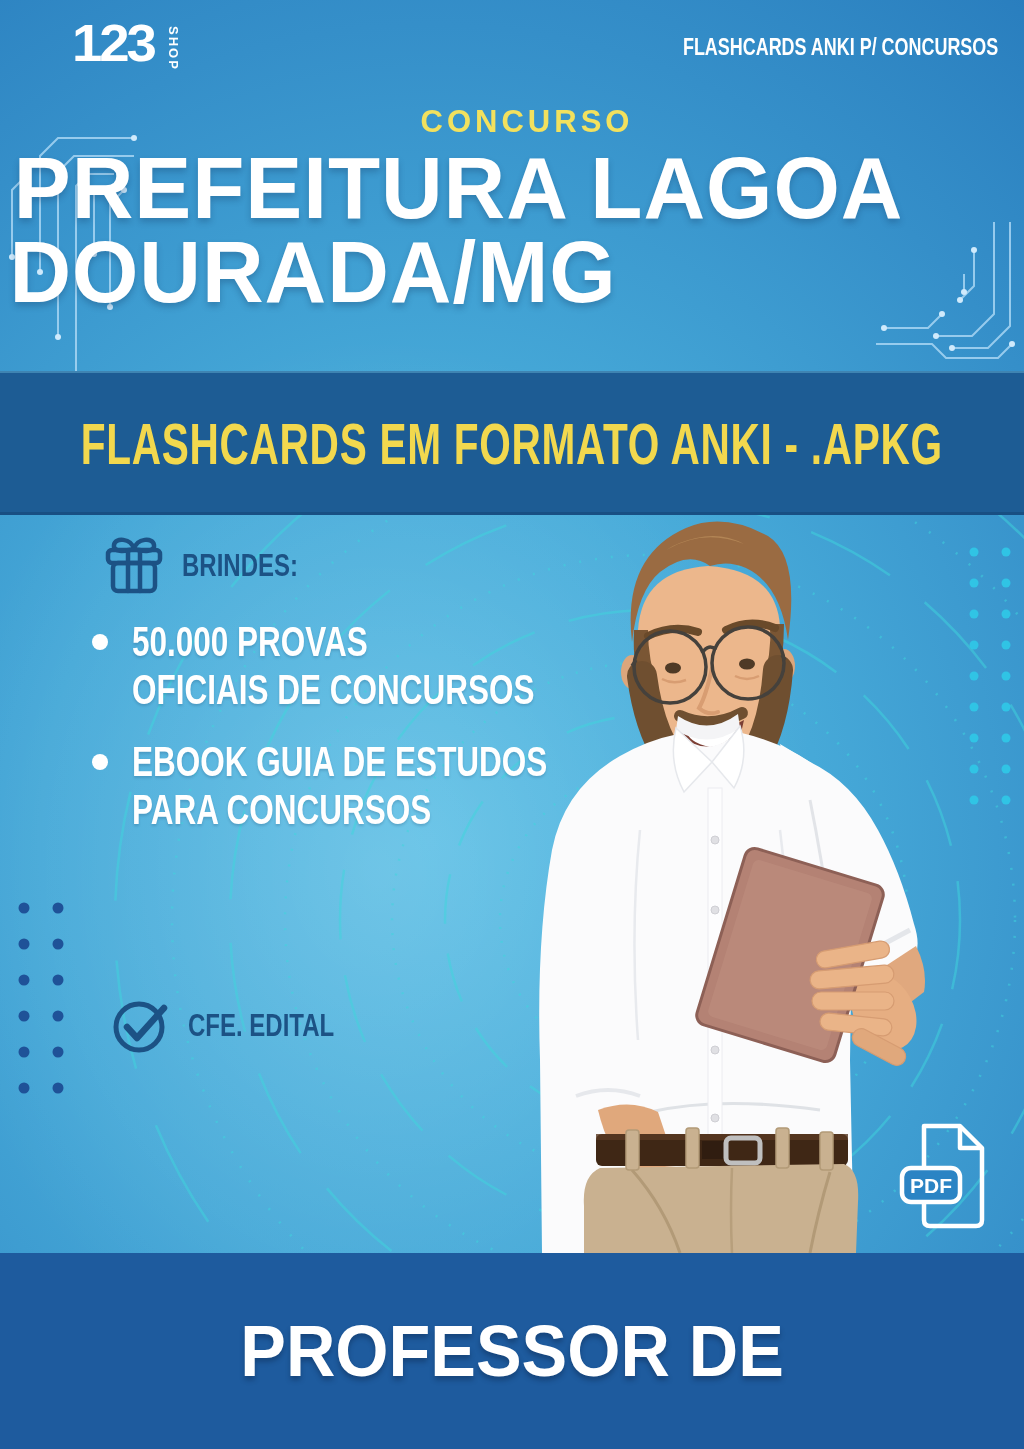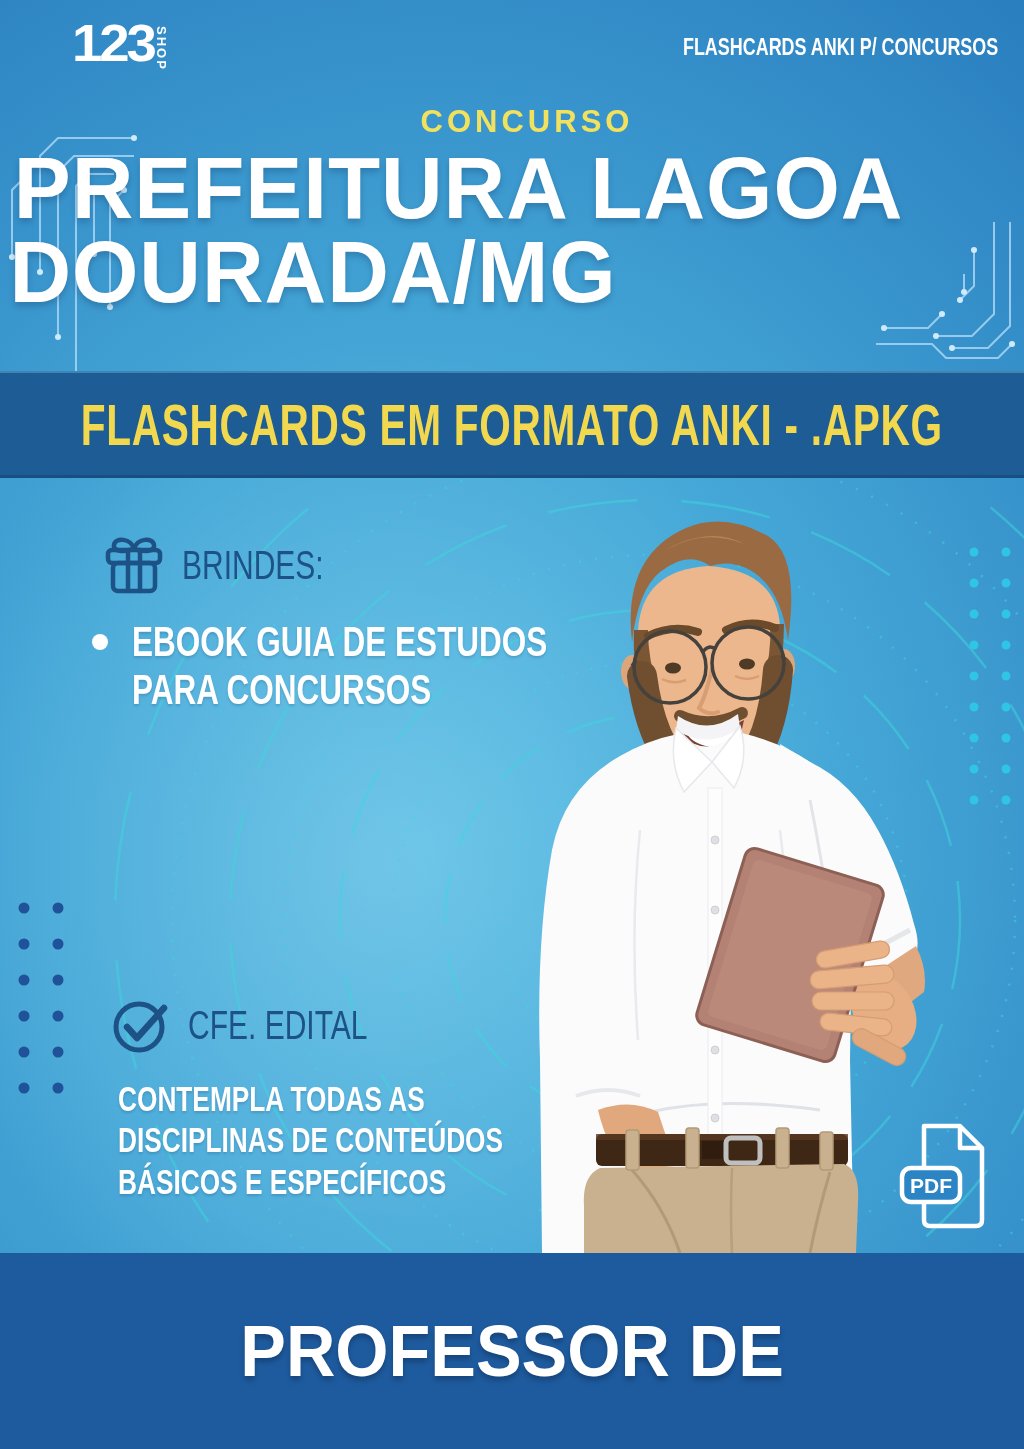--- a/index.html
+++ b/index.html
@@ -9,43 +9,43 @@
     background:
       radial-gradient(720px 860px at 37% 60%, rgba(255,255,255,.16), rgba(255,255,255,0) 62%),
       radial-gradient(1500px 1700px at 42% 58%, #55bce4 0%, #46a9d8 26%, #358fc9 48%, #2679bb 68%, #1c66ae 86%, #175da5 100%);
   }
   .abs{position:absolute;}
   .cond{display:inline-block;white-space:nowrap;}
   .cx-c{transform-origin:50% 50%;}
   .cx-l{transform-origin:0 50%;}
 
   
-  .logo{left:72px;top:20px;display:flex;align-items:flex-start;z-index:6;color:#fff;}
+  .logo{left:72px;top:20px;display:flex;align-items:flex-start;z-index:6;color:#fff;gap:12px;}
   .logo-num{font-size:52px;font-weight:bold;letter-spacing:-3px;line-height:.9;transform:scaleX(1.05);transform-origin:0 0;}
   .logo-word{font-size:13px;font-weight:bold;letter-spacing:2px;writing-mode:vertical-rl;margin-left:4px;margin-top:6px;}
   .tagline{right:26px;top:34px;z-index:6;color:#fff;font-size:23px;font-weight:bold;text-align:center;}
   .tagline .cond{transform:scaleX(.78);transform-origin:100% 50%;}
 
   .kicker{left:15px;top:104px;width:100%;text-align:center;z-index:6;
     color:#f2e15e;font-size:31px;font-weight:bold;letter-spacing:4px;}
   .hero{left:0;top:146px;width:100%;text-align:left;z-index:6;color:#fff;
     font-size:88px;font-weight:bold;line-height:.96;letter-spacing:1px;
     text-shadow:0 4px 6px rgba(10,40,80,.25);}
   .hero .cond{transform:scaleX(.97);}
 
-  .band{left:0;top:371px;width:1024px;height:107px;background:#1d5c94;z-index:5;
+  .band{left:0;top:371px;width:1024px;height:144px;background:#1d5c94;z-index:5;
     display:flex;align-items:center;justify-content:center;
     box-shadow:0 2px 0 rgba(130,205,235,.35) inset, 0 -3px 0 rgba(10,40,80,.25) inset;}
   .band-label{color:#f2d84e;font-size:58px;font-weight:bold;letter-spacing:1px;}
   .band-label .cond{transform:scaleX(.70);}
 
   
   .navy{color:#1c5285;}
   .sec-head{display:flex;align-items:center;gap:16px;z-index:6;}
-  .sec-head .t{font-size:40px;font-weight:normal;}
+  .sec-head .t{font-size:32px;font-weight:bold;}
   .sec-head .t .cond{transform:scaleX(.75);}
   .benefits-head{left:102px;top:534px;}
   .edital-head{left:112px;top:996px;}
 
   .bullets{left:84px;top:618px;z-index:6;color:#fff;}
   .b-item{display:flex;margin-bottom:23px;}
   .dot{width:16px;height:16px;border-radius:50%;background:#fff;margin:16px 24px 0 8px;flex:0 0 auto;}
   .b-text{font-size:42px;font-weight:bold;line-height:1.15;text-shadow:0 2px 3px rgba(10,40,80,.18);}
   .b-text .cond{display:block;transform:scaleX(.75);transform-origin:0 50%;}
 
@@ -333,39 +333,41 @@
         <path d="M26,16 L26,57 M38,16 L38,57"></path>
       </g>
     </svg>
     <div class="t navy"><span class="cond cx-l">BRINDES:</span></div>
   </div>
 
   <div class="abs bullets">
     <div class="b-item">
       <span class="dot"></span>
       <div class="b-text">
+        <span class="cond">50.000 PROVAS</span>
+        <span class="cond">OFICIAIS DE CONCURSOS</span>
+      </div>
+    </div>
+    <div class="b-item">
+      <span class="dot"></span>
+      <div class="b-text">
         <span class="cond">EBOOK GUIA DE ESTUDOS</span>
         <span class="cond">PARA CONCURSOS</span>
       </div>
     </div>
   </div>
 
   <div class="abs sec-head edital-head">
     <svg width="60" height="58" viewBox="0 0 60 58">
       <circle cx="27" cy="31" r="23" fill="none" stroke="#1c5285" stroke-width="5"></circle>
       <path d="M15,31 L25,42 L52,12" fill="none" stroke="#1c5285" stroke-width="6.5" stroke-linecap="round" stroke-linejoin="round"></path>
     </svg>
     <div class="t navy"><span class="cond cx-l">CFE. EDITAL</span></div>
   </div>
 
-  <div class="abs para">
-    <span class="cond">CONTEMPLA TODAS AS</span>
-    <span class="cond">DISCIPLINAS DE CONTEÚDOS</span>
-    <span class="cond">BÁSICOS E ESPECÍFICOS</span>
-  </div>
 
   <svg class="abs pdf" width="96" height="116" viewBox="0 0 96 116">
     <g fill="none" stroke="#ffffff" stroke-width="4.5" stroke-linejoin="round">
       <path d="M26,6 L62,6 L84,28 L84,100 Q84,106 78,106 L32,106 Q26,106 26,100 Z"></path>
       <path d="M62,6 L62,28 L84,28"></path>
     </g>
     <rect x="4" y="48" width="58" height="34" rx="9" fill="#2b84c4" stroke="#ffffff" stroke-width="4.5"></rect>
     <text x="33" y="73" text-anchor="middle" font-family="Liberation Sans, sans-serif" font-size="21" font-weight="bold" fill="#ffffff">PDF</text>
   </svg>
 

